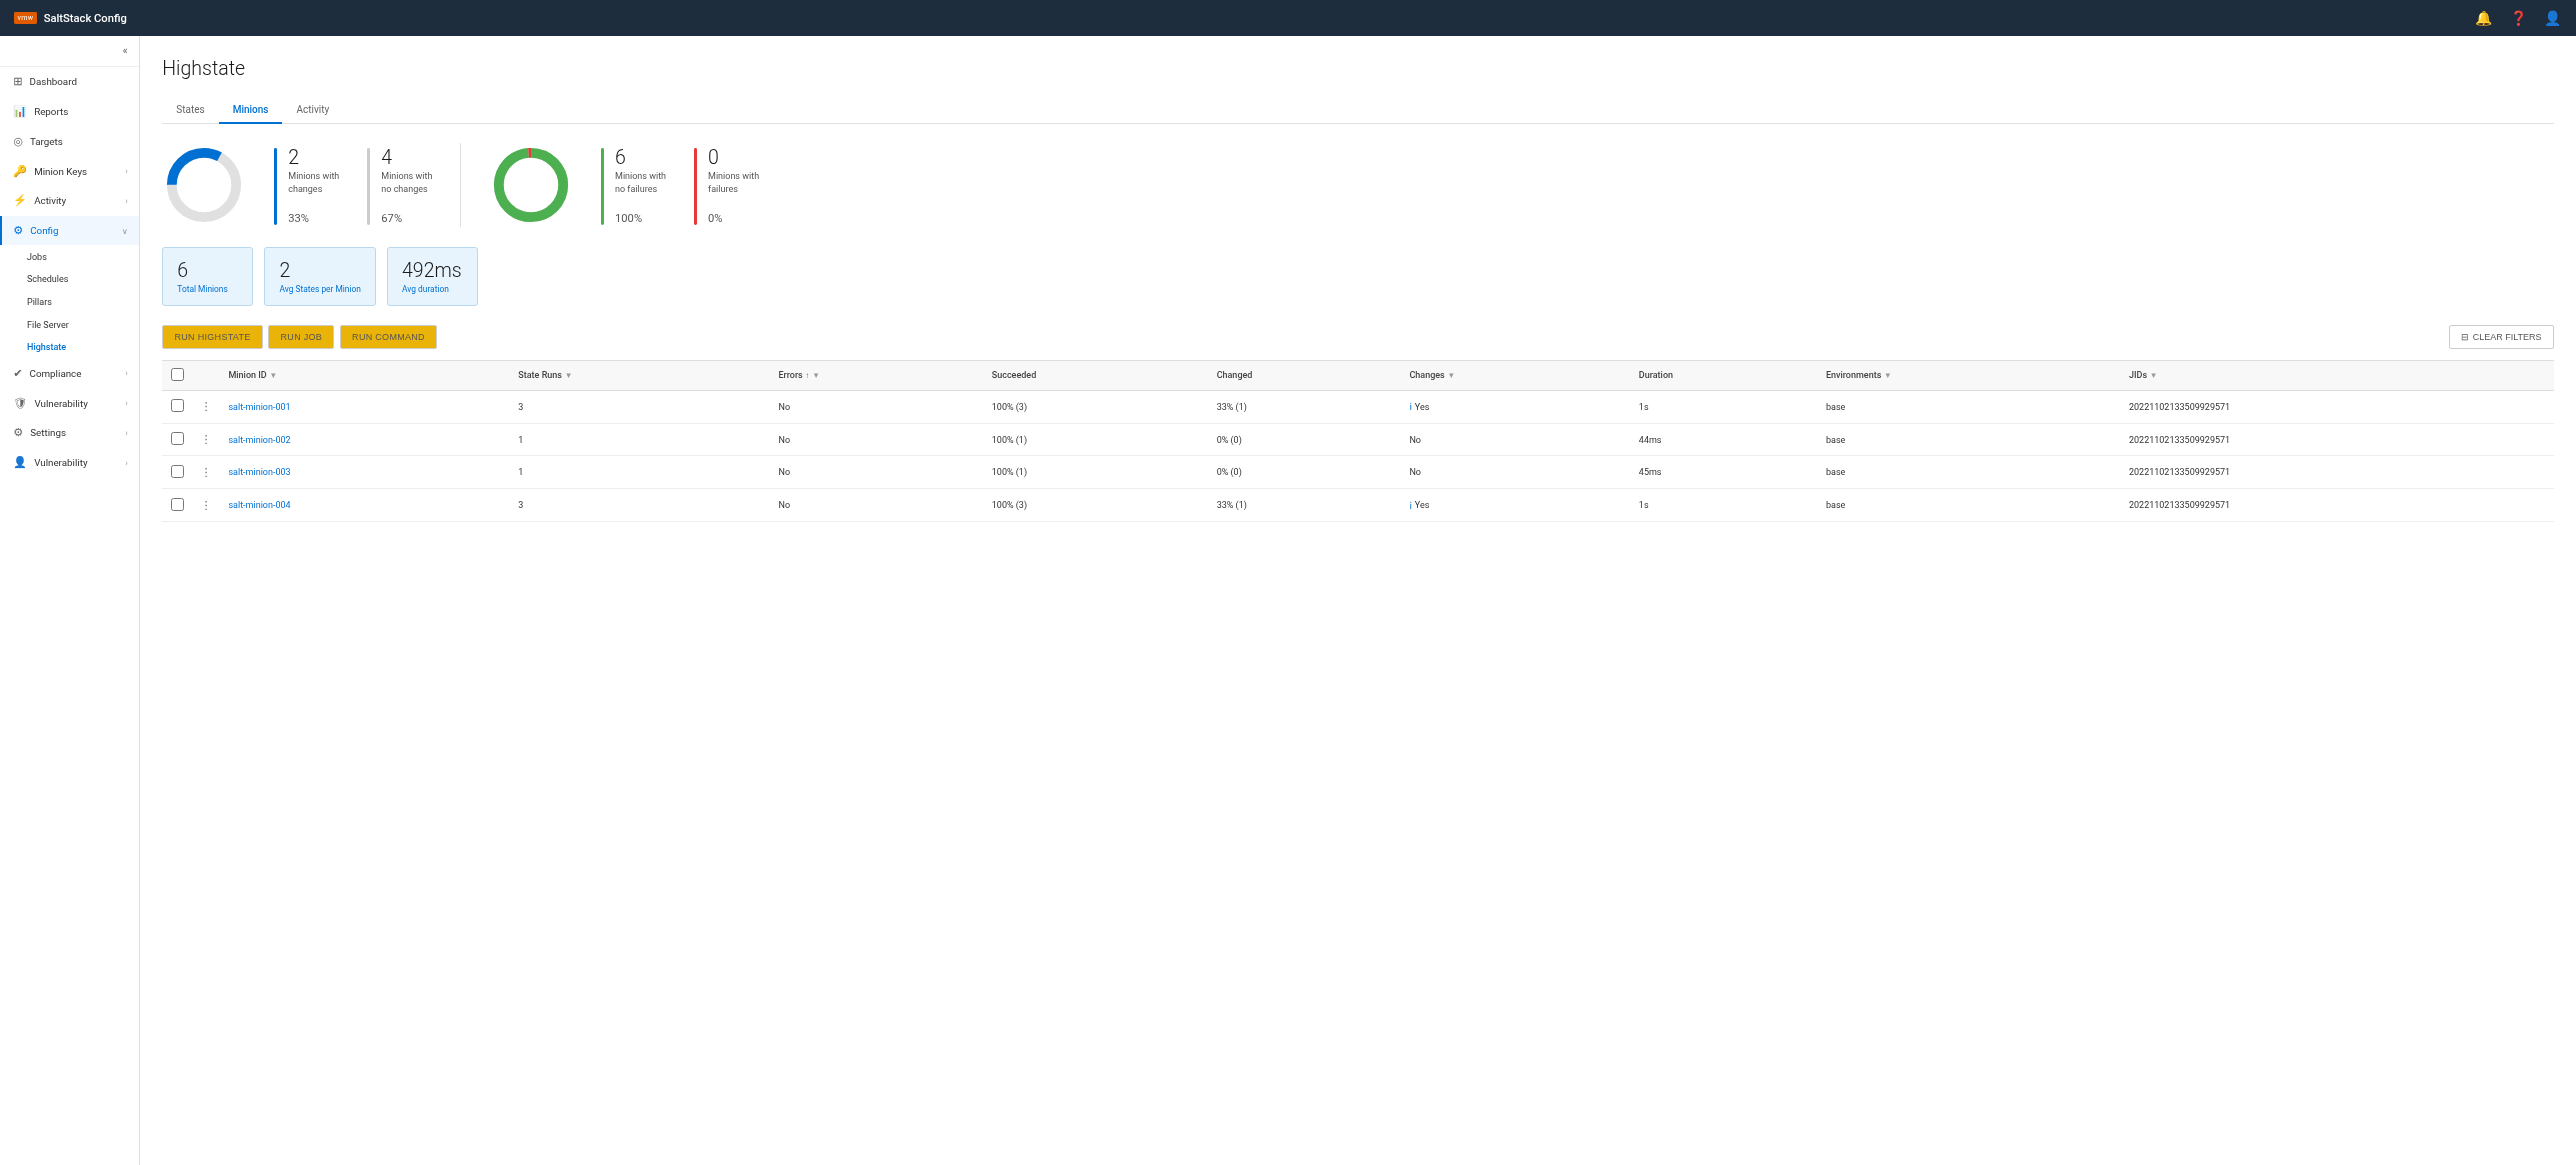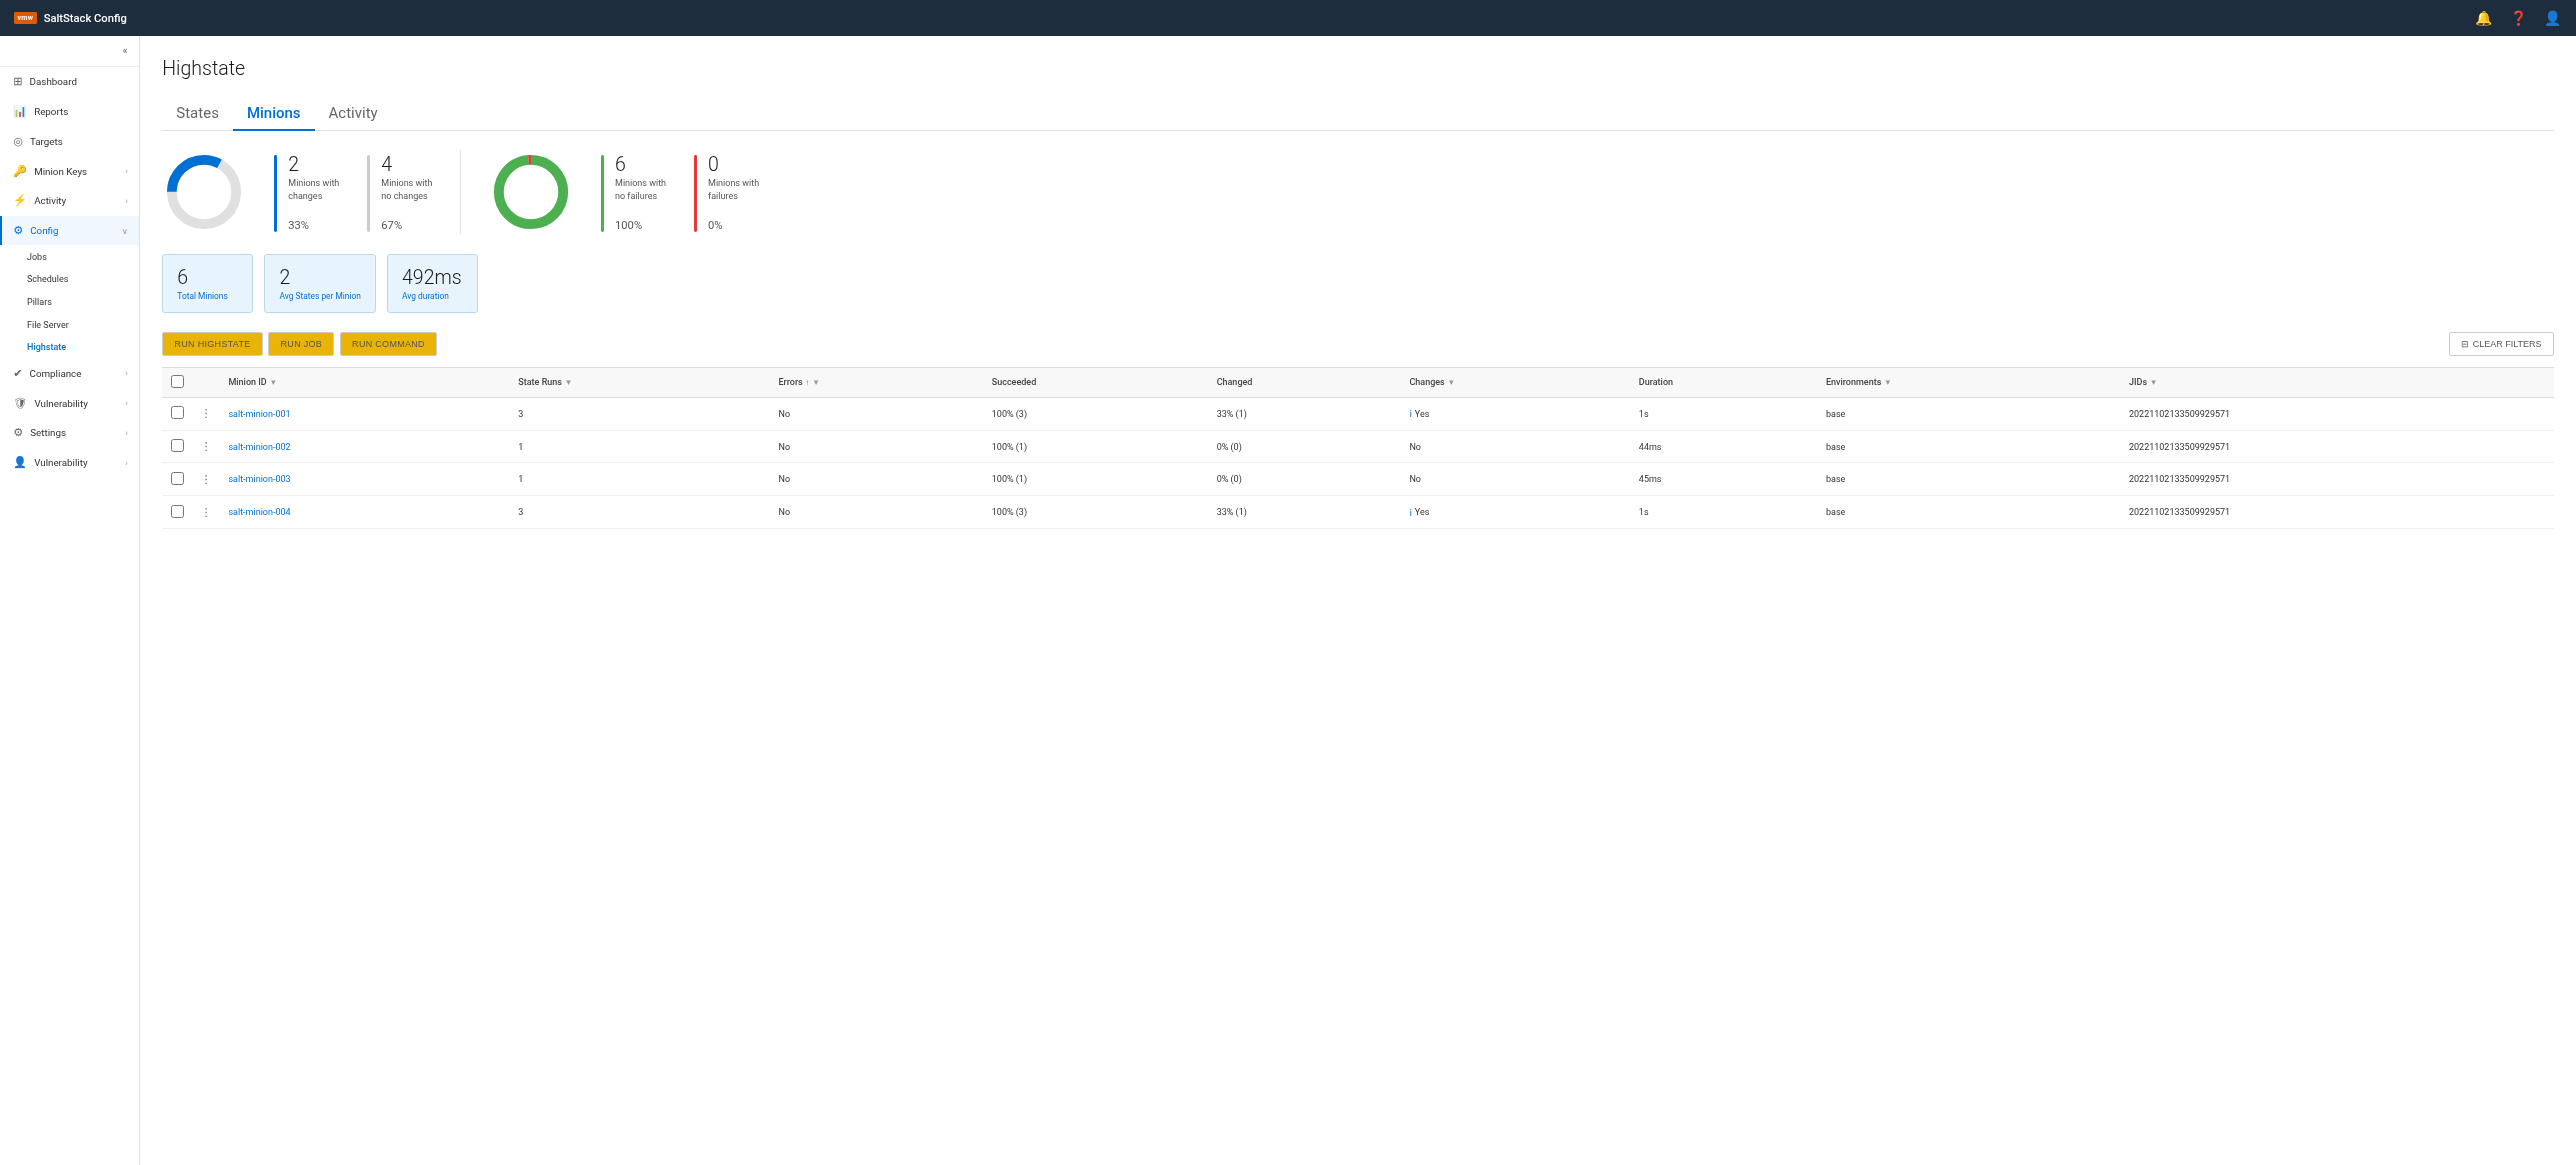--- a/index.html
+++ b/index.html
@@ -14,21 +14,21 @@
       padding: 0 14px;
       height: 36px;
       flex-shrink: 0;
       justify-content: space-between;
     }
     .top-nav-left { display: flex; align-items: center; gap: 7px; }
     .vmw-logo {
       background: #e05a00;
       color: white;
       font-size: 7px;
-      font-weight: bold;
+      font-weight: normal;
       padding: 2.1px 3.5px;
       border-radius: 1.4px;
       letter-spacing: 0.3px;
     }
     .app-title { font-size: 11.2px; font-weight: 500; color: white; }
     .top-nav-right { display: flex; align-items: center; gap: 17px; }
     .nav-icon { color: #aaa; cursor: pointer; font-size: 14px; }
 
     
     .layout { display: flex; flex: 1; overflow: hidden; }
@@ -76,21 +76,21 @@
       background: white;
       padding: 21px 22.3px;
     }
     .page-title { font-size: 19.5px; font-weight: 300; color: #1a1a1a; margin-bottom: 17px; }
 
     
     .tabs { display: flex; border-bottom: 1.4px solid #e0e0e0; margin-bottom: 19.5px; gap: 0; }
     .tab {
       padding: 7px 14px;
       cursor: pointer;
-      font-size: 15px;
+      font-size: 10px;
       color: #666;
       border-bottom: 2.1px solid transparent;
       margin-bottom: -1.4px;
     }
     .tab.active { color: #0070d2; border-bottom-color: #0070d2; font-weight: 500; }
 
     
     .stats-row { display: flex; align-items: center; gap: 28px; margin-bottom: 19.5px; }
 
     

